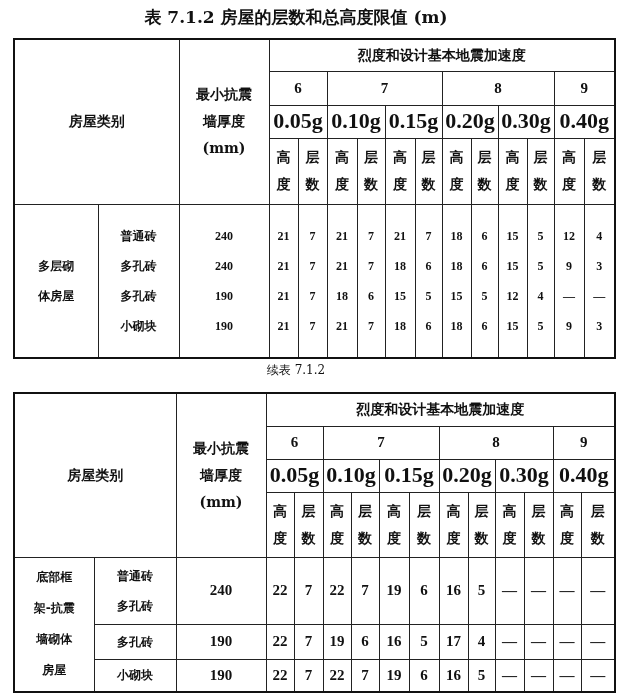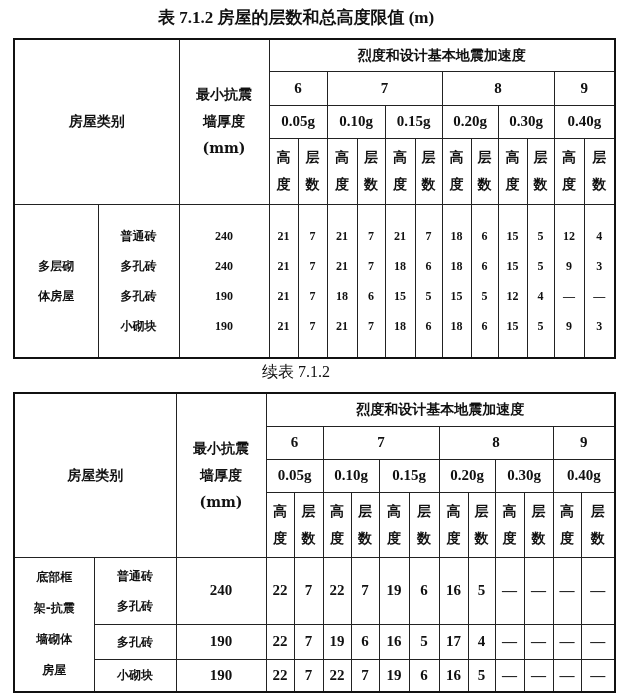--- a/index.html
+++ b/index.html
@@ -1,28 +1,28 @@
 <!DOCTYPE html>
 <html><head>
 <meta charset="utf-8">
 <style>
   html, body { margin:0; padding:0; background:#ffffff; }
   body { width:626px; height:695px; position:relative; overflow:hidden;
          font-family: "DejaVu Serif", "Liberation Serif", serif; color:#111; }
-  .title { position:absolute; left:0; width:592px; text-align:center; font-weight:bold; font-size:17px;font-family:Liberation Serif, serif; }
+  .title { position:absolute; left:0; width:592px; text-align:center; font-weight:bold; font-size:17px; }
   .title1 { top:6px; }
-  .title2 { top:362px; font-weight:normal; font-size:16px; }
+  .title2 { top:362px; font-weight:normal; font-size:12px; }
   table { position:absolute; border-collapse:collapse; table-layout:fixed; }
   td { border:1px solid #222; text-align:center; vertical-align:middle; padding:0; font-size:14px; font-weight:bold; line-height:1.1; }
   table.t { border:2px solid #111; }
   .hdr { font-weight:bold; font-size:14px; }
   .vtxt { font-size:14px; font-weight:bold; line-height:27px; }
   .num { font-size:15px; font-weight:bold; font-family:"Liberation Serif", serif; }
   .cat { font-size:12px; font-weight:bold; line-height:30px; }
-  .accel { font-family:"Liberation Serif", serif; font-size:15px; }
+  .accel { font-family:"Liberation Serif", serif; font-size:22px; }
 </style>
 </head>
 <body>
 
 <div class="title title1">表 7.1.2  房屋的层数和总高度限值 (m)</div>
 
 <table class="t" id="t1" style="left:13px; top:38px; width:601px;">
   <colgroup>
     <col style="width:84px">
       <col style="width:81px">

